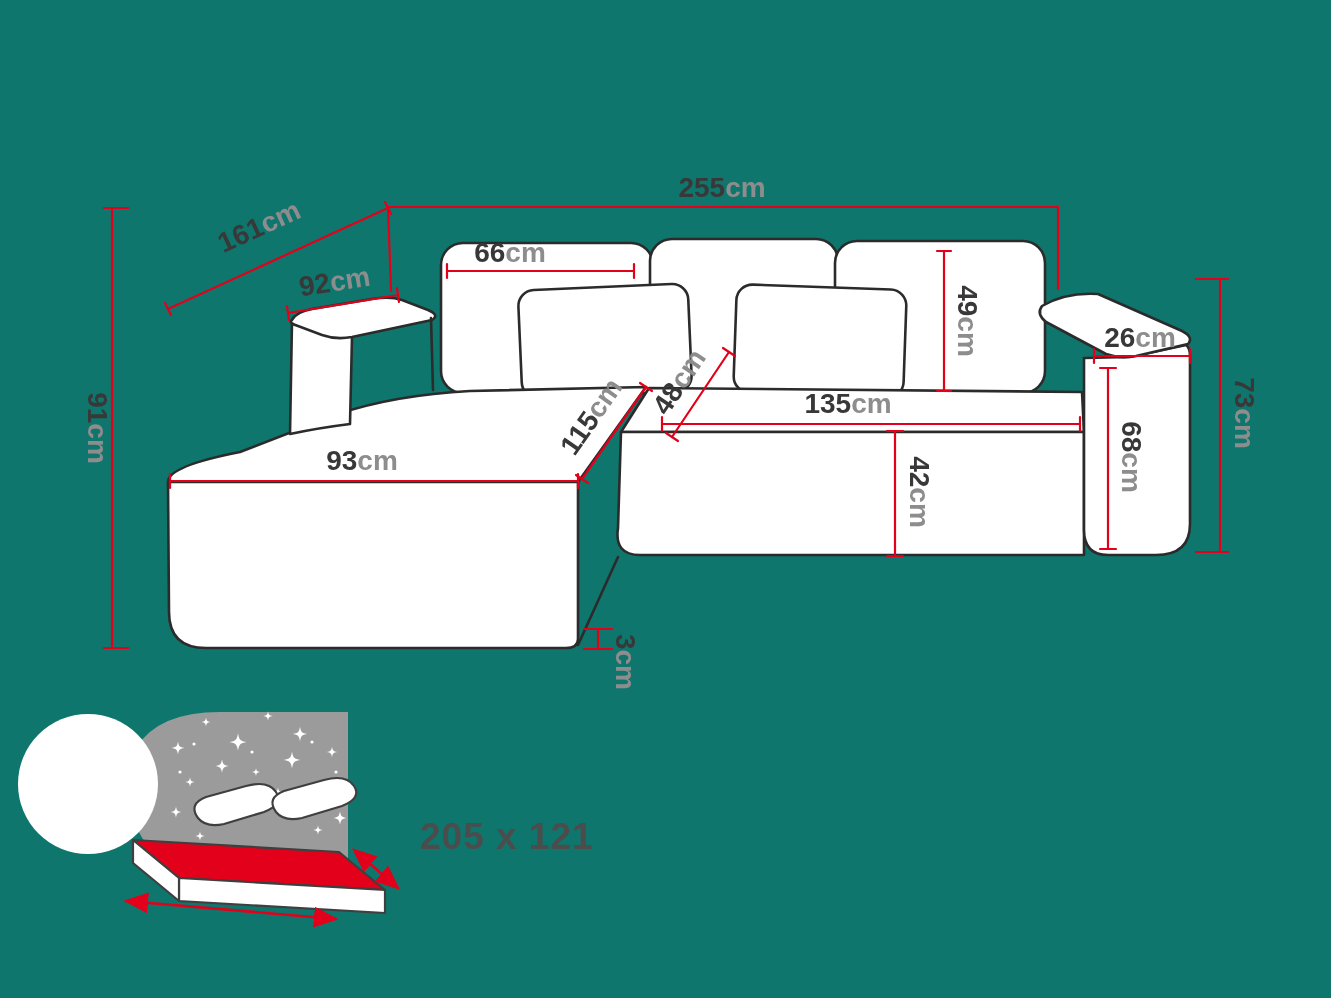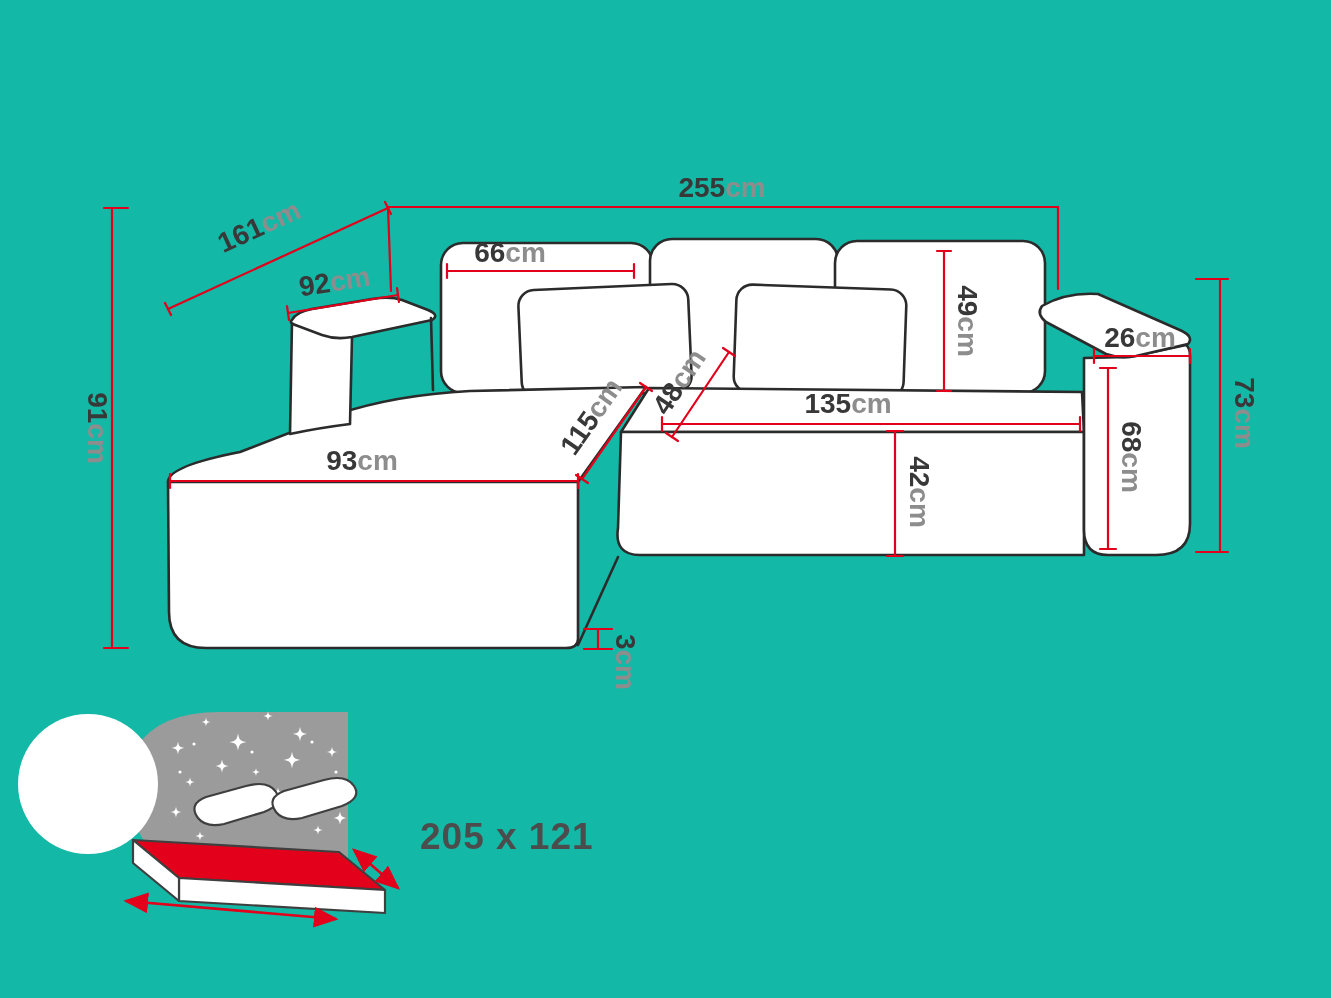--- a/index.html
+++ b/index.html
@@ -1,16 +1,16 @@
 <!DOCTYPE html>
 <html><head>
 <meta charset="utf-8">
 <style>
   html,body{margin:0;padding:0;background:#ffffff;}
-  .canvas{position:relative;width:1331px;height:998px;background:#14b8a6;overflow:hidden;
+  .canvas{position:relative;width:1331px;height:998px;background:#0f766e;overflow:hidden;
           font-family:"Liberation Sans",sans-serif;}
   svg{position:absolute;left:0;top:0;}
   
   .outline{fill:#ffffff;stroke:#2b2b2b;stroke-width:2.6;stroke-linejoin:round;stroke-linecap:round;}
   .oline{fill:none;stroke:#2b2b2b;stroke-width:2.6;stroke-linecap:round;}
   
   .dl{stroke:#e2001a;stroke-width:2.2;fill:none;stroke-linecap:round;}
   
   .dim{font-family:"Liberation Sans",sans-serif;font-size:28px;}
   .dim-num{font-weight:bold;fill:#383838;}

